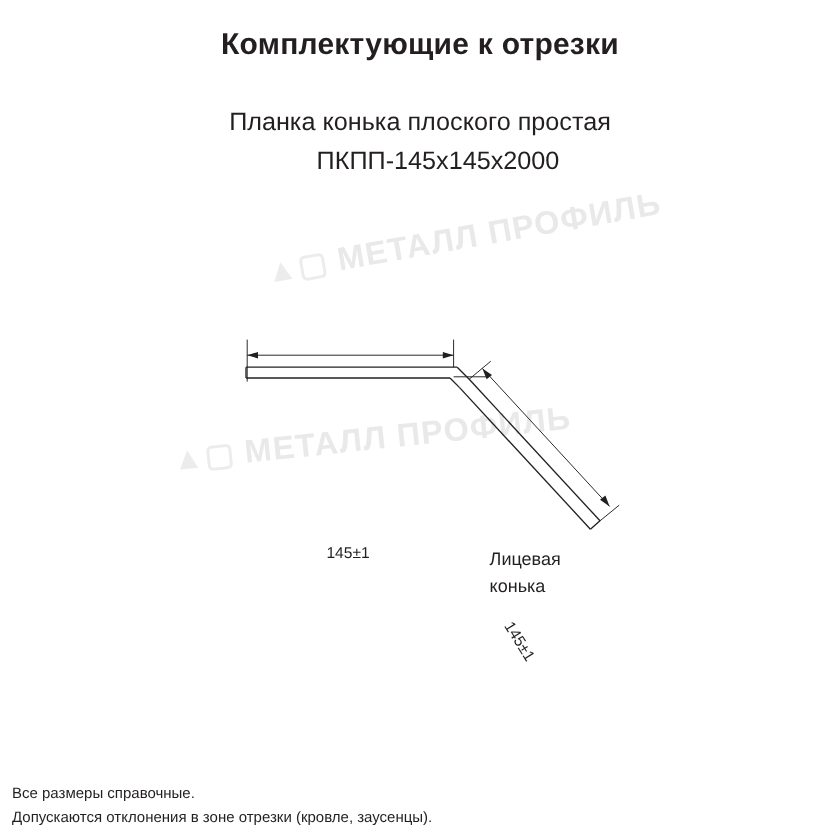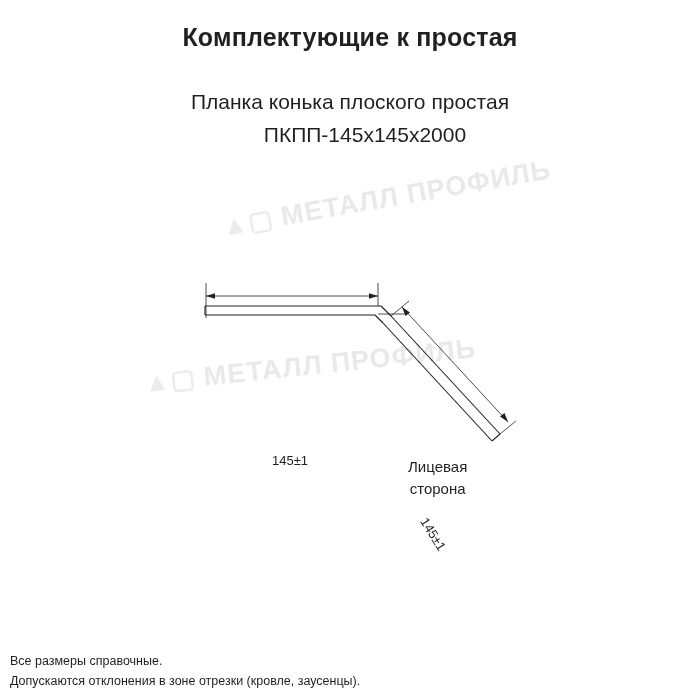--- a/index.html
+++ b/index.html
@@ -85,21 +85,20 @@
     transform: rotate(-6deg);
   }
   .label-face {
     position: absolute;
     left: 408px;
     top: 286px;
     font-size: 15px;
     line-height: 1.45;
     color: #231f20;
     white-space: nowrap;
-    text-align: center;
   }
   .dim-top {
     position: absolute;
     left: 272px;
     top: 283px;
     font-size: 13px;
     color: #231f20;
   }
   .dim-slant {
     position: absolute;
@@ -120,21 +119,21 @@
     color: #231f20;
   }
   .footer div { white-space: nowrap; }
 </style>
 </head>
 <body>
 
 <div class="page">
 
   <div class="title-block">
-    <div class="main-title">Комплектующие к простая</div>
+    <div class="main-title">Комплектующие к отрезки</div>
     <div class="sub-title">
       <span class="line1">Планка конька плоского простая</span>
       <span class="line2">ПКПП-145x145x2000</span>
     </div>
   </div>
 
   <div class="watermarks">
     <div class="wm wm1">
       <span class="wm-mark">▲▢</span><span>МЕТАЛЛ ПРОФИЛЬ</span>
     </div>
@@ -186,21 +185,21 @@
       <g stroke="#231f20" stroke-width="0.8" fill="none">
         <path d="M 378 144 L 405 144"></path>
       </g>
     </svg>
 
     <div class="dim-top">145±1</div>
     <div class="dim-slant">145±1</div>
 
     <div class="label-face">
       <div>Лицевая</div>
-      <div>сторона</div>
+      <div>конька</div>
     </div>
   </div>
 
   <div class="footer">
     <div>Все размеры справочные.</div>
     <div>Допускаются отклонения в зоне отрезки (кровле, заусенцы).</div>
   </div>
 
 </div>
 

